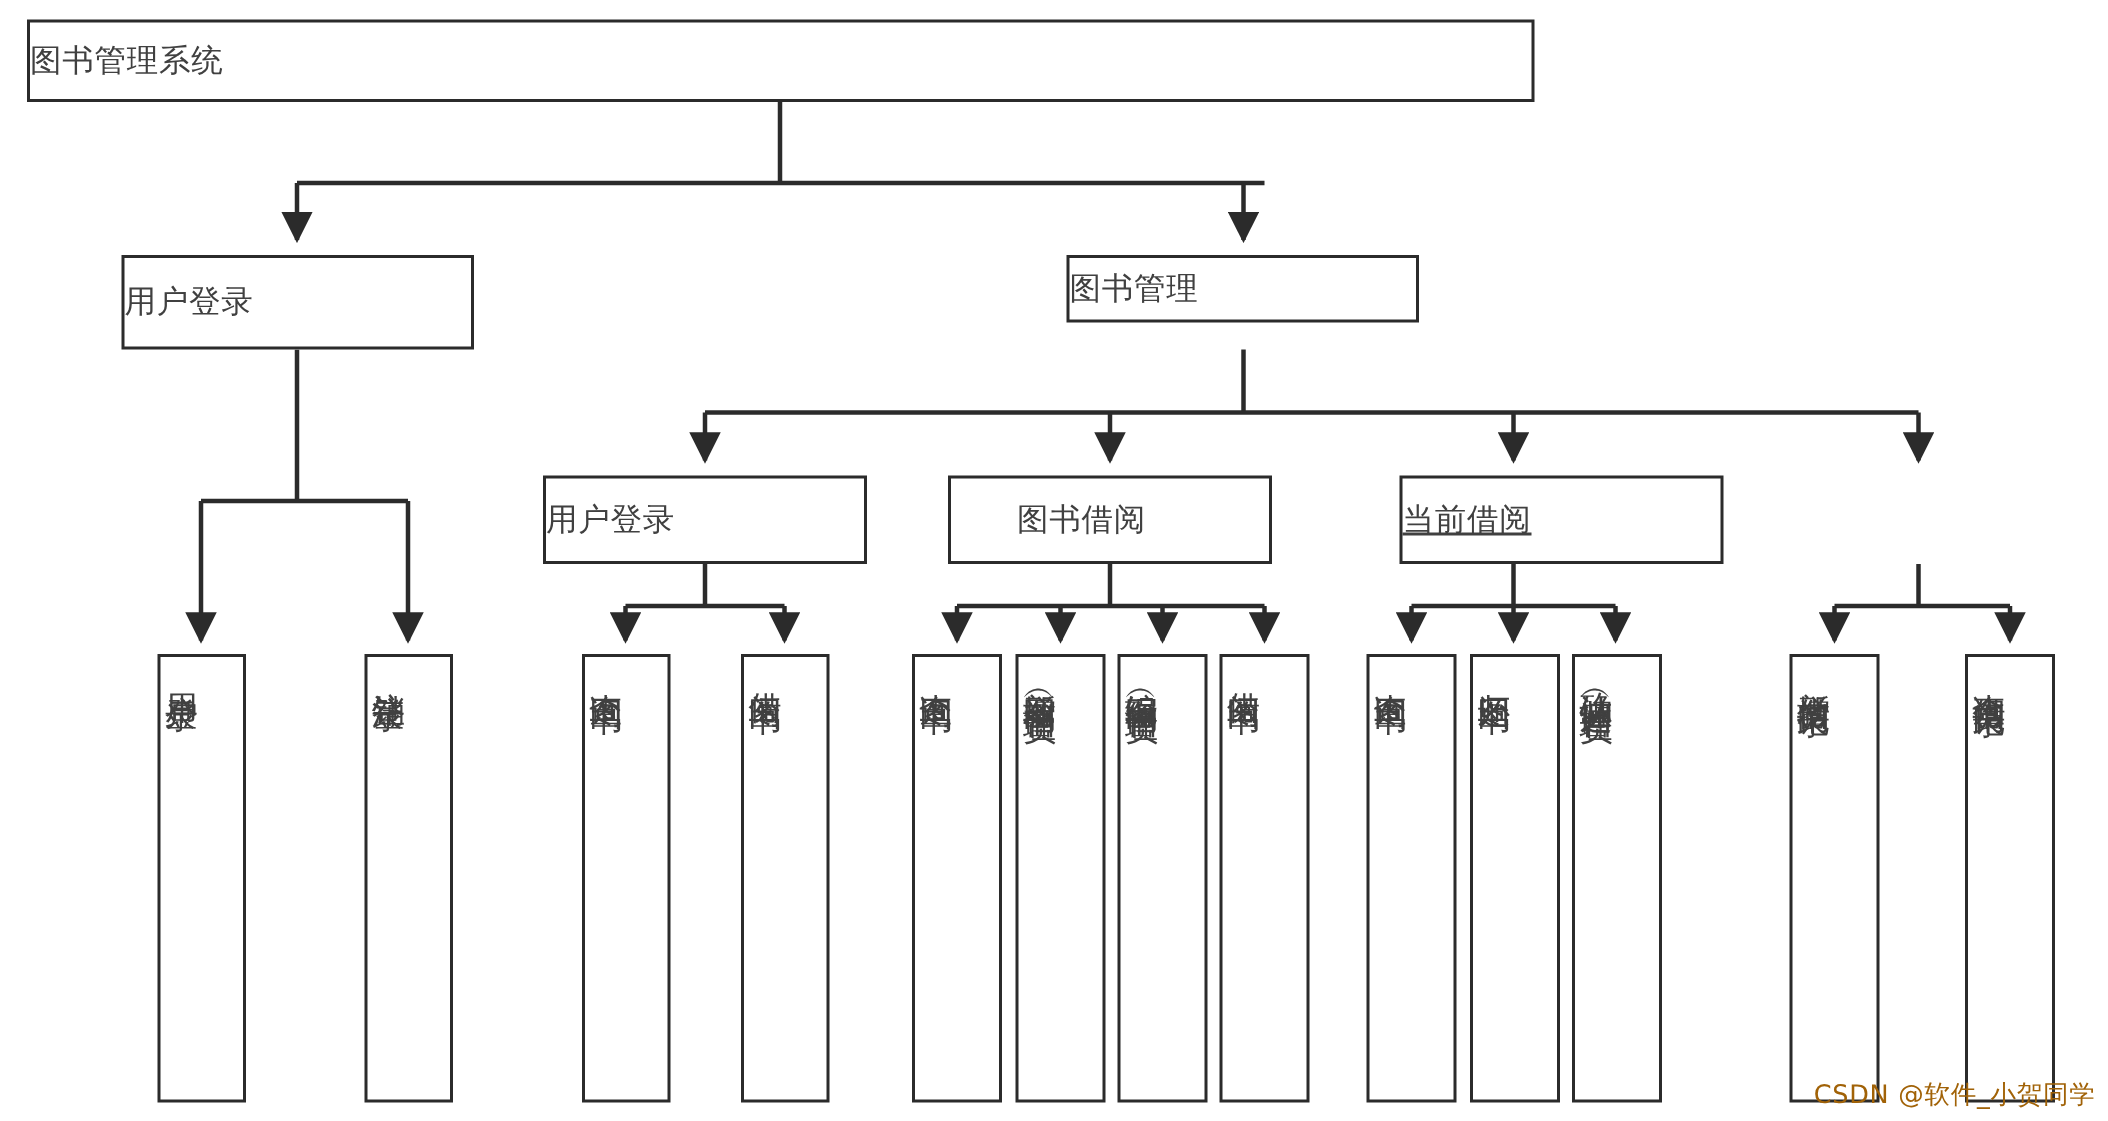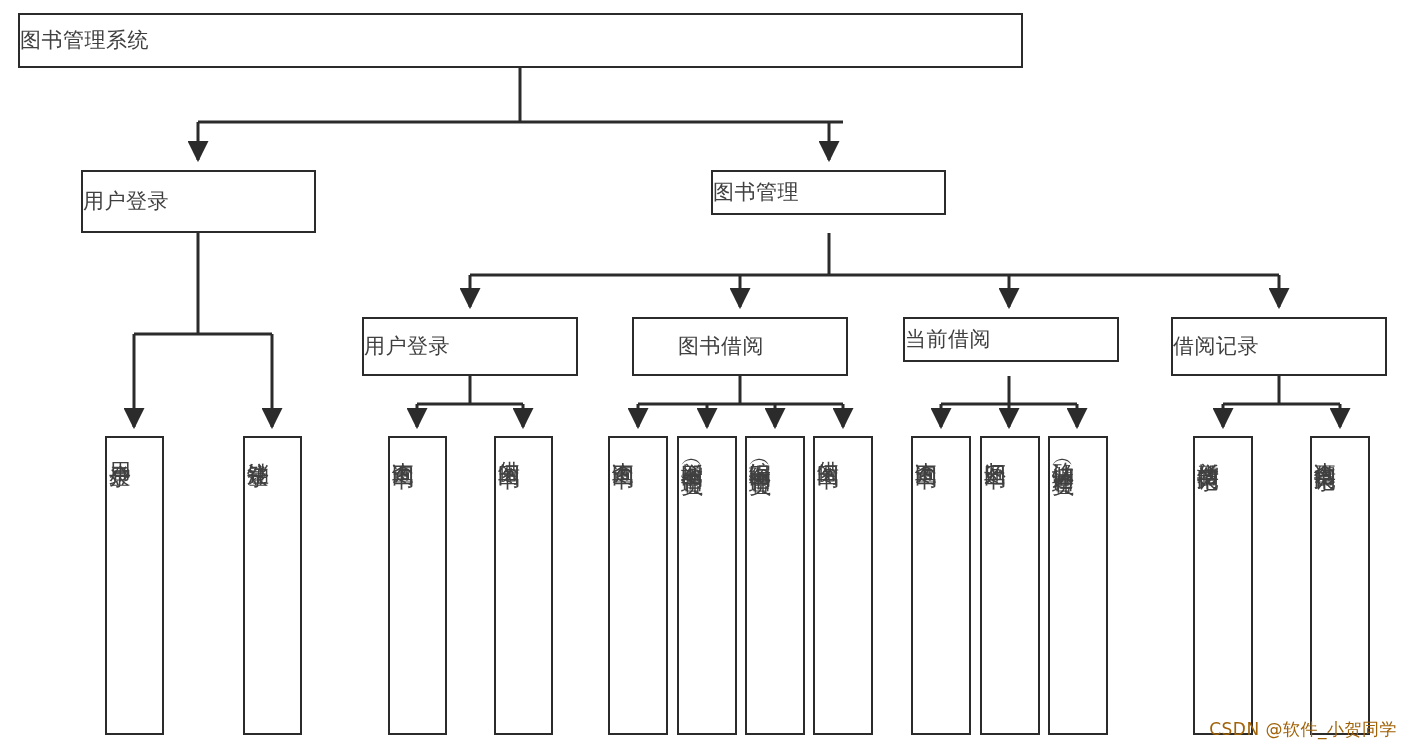--- a/index.html
+++ b/index.html
@@ -132,25 +132,22 @@
   <div class="node horizontal" style="left:711px; top:170px; width:235px; height:45px;">
     <span class="node-label">图书管理</span>
   </div>
 
   <div class="node horizontal" style="left:362px; top:317px; width:216px; height:59px;">
     <span class="node-label">用户登录</span>
   </div>
   <div class="node horizontal" style="left:632px; top:317px; width:216px; height:59px;padding-left:44px;">
     <span class="node-label">图书借阅</span>
   </div>
-  <div class="node horizontal" style="left:903px; top:317px; width:216px; height:45px;">
+  <div class="node horizontal" style="left:933px; top:317px; width:216px; height:59px;text-decoration:underline;">
     <span class="node-label">当前借阅</span>
-  </div>
-  <div class="node horizontal" style="left:1171px; top:317px; width:216px; height:59px;">
-    <span class="node-label">借阅记录</span>
   </div>
 
   <div class="node vertical" style="left:105px; top:436px; width:59px; height:299px;">
     <span class="node-label">用户登录</span>
   </div>
   <div class="node vertical" style="left:243px; top:436px; width:59px; height:299px;">
     <span class="node-label">注销登录</span>
   </div>
 
   <div class="node vertical" style="left:388px; top:436px; width:59px; height:299px;">

